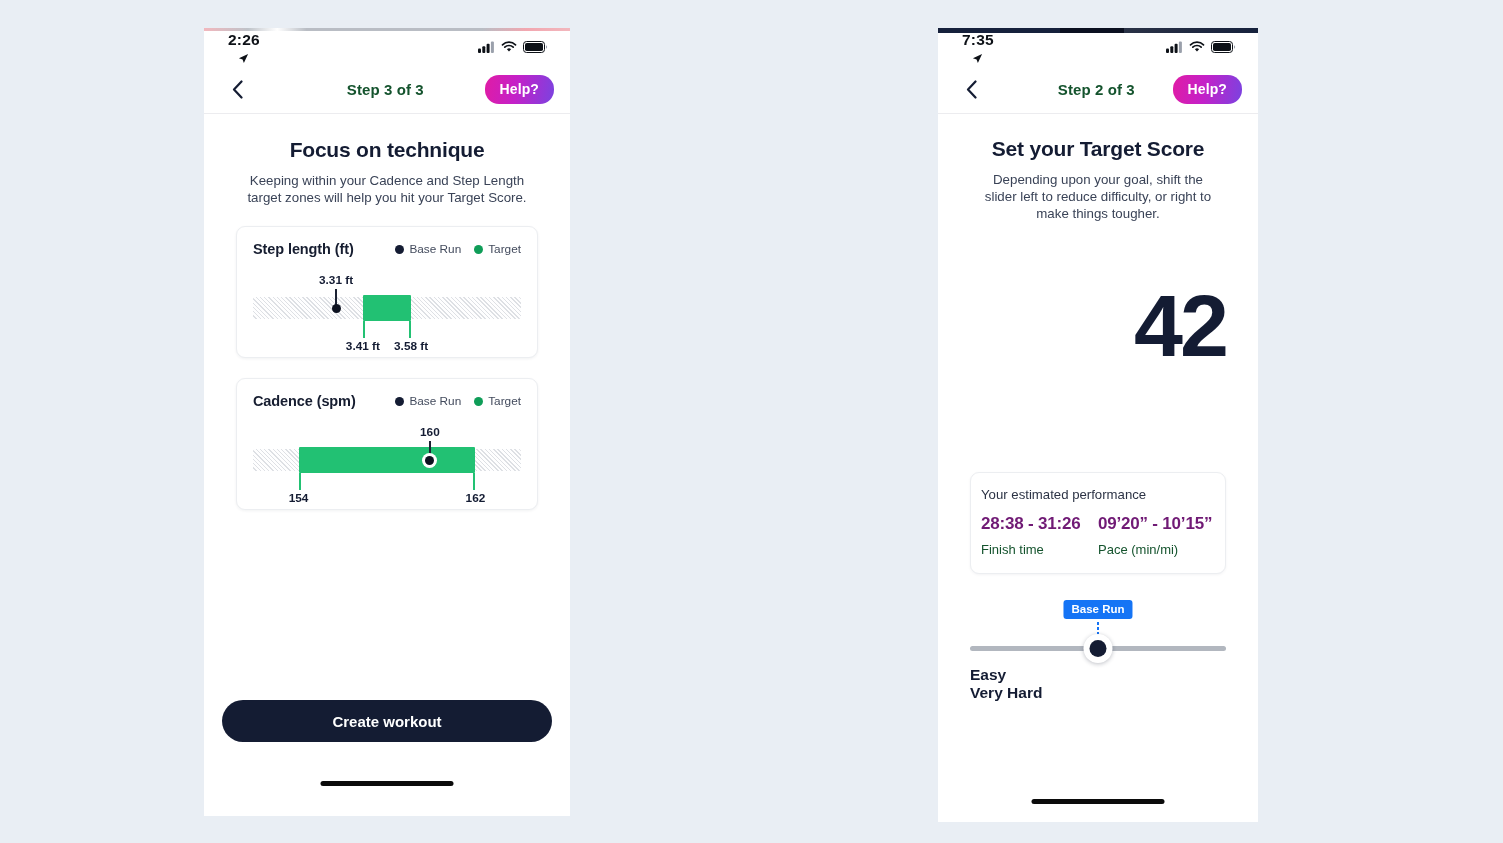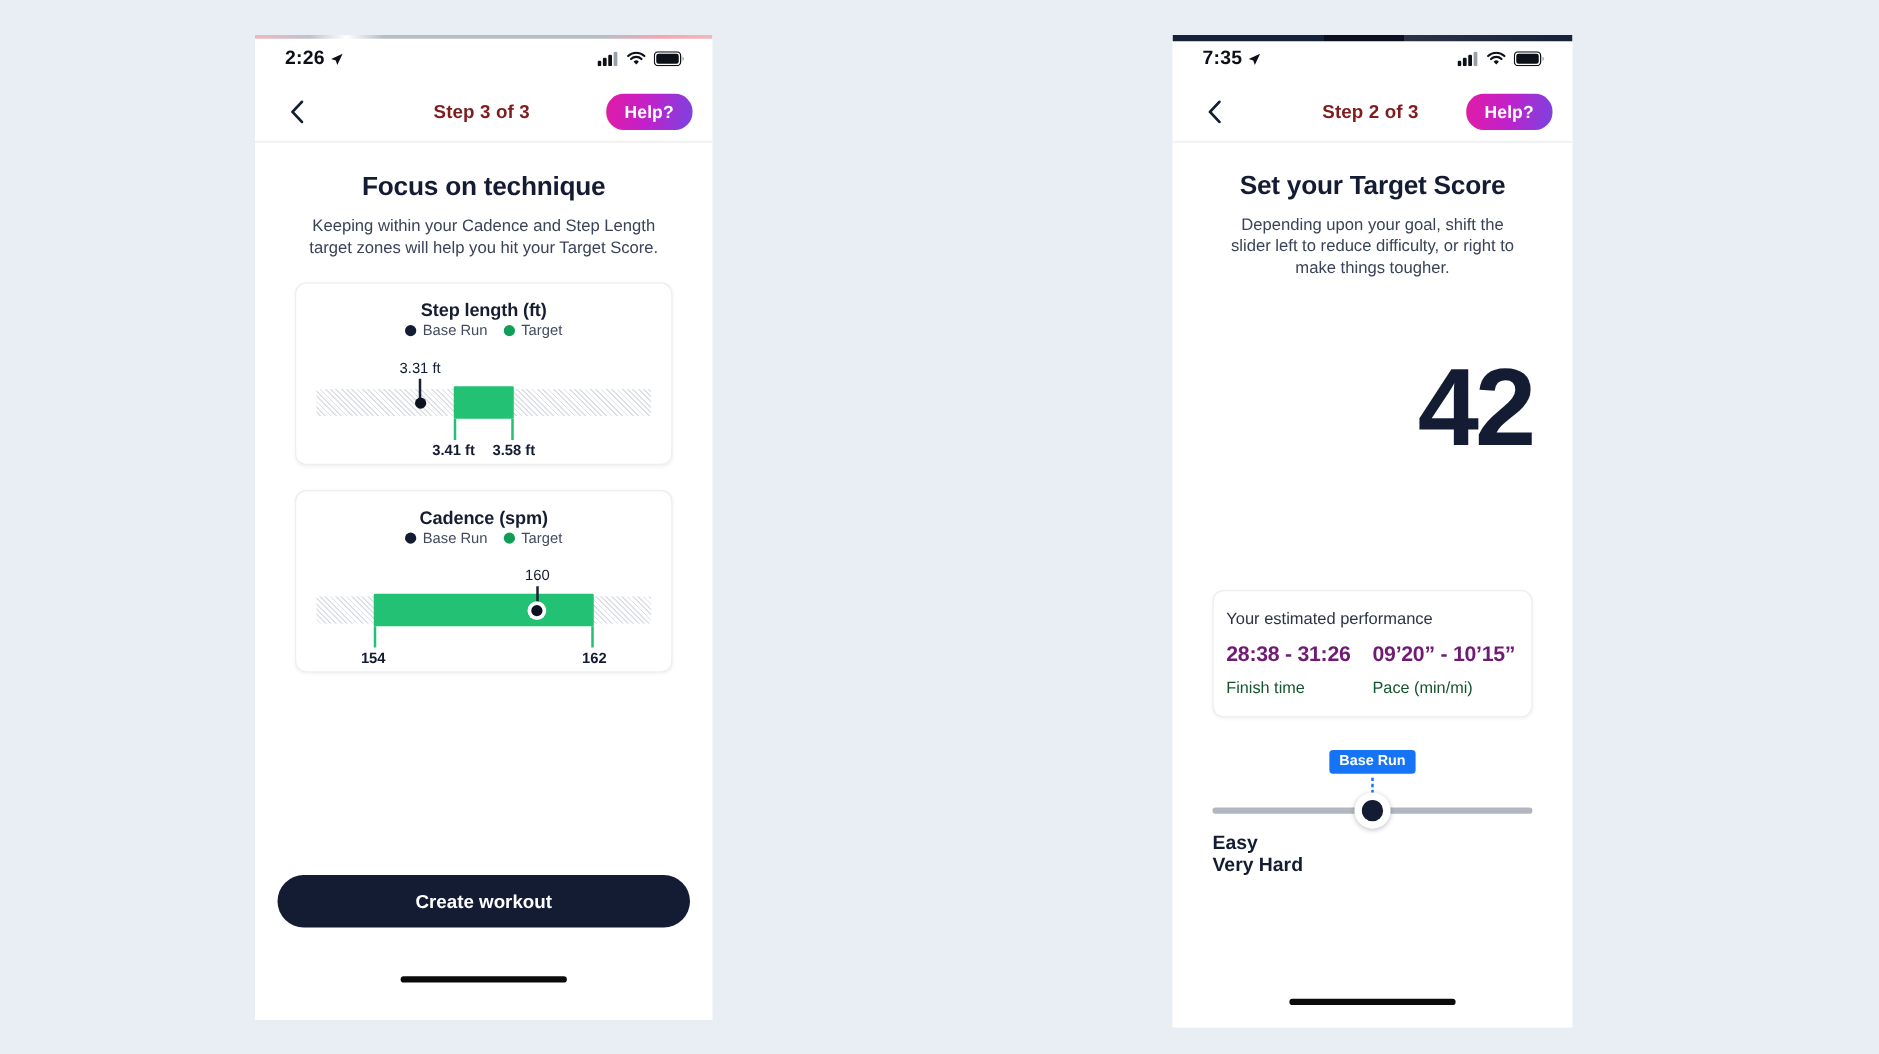--- a/index.html
+++ b/index.html
@@ -31,38 +31,38 @@
   }
 
   
   .statusbar{
     position:relative; height:38px;
     display:flex; align-items:center; justify-content:space-between;
     padding:0 22px 0 24px;
   }
   .status-time{
     font-size:15.5px; font-weight:700; color:#0d1117; letter-spacing:.2px;
-    display:flex; align-items:center; gap:4px;
+    display:flex; align-items:center; gap:4px;flex-direction:column;
   }
   .loc-arrow{ display:inline-block; width:11px; height:11px; }
   .status-icons{ display:flex; align-items:center; gap:6px; }
 
   
   .navbar{
     position:relative; height:48px;
     display:flex; align-items:center; justify-content:space-between;
     padding:0 16px 0 18px;
     border-bottom:1px solid #ececef;
   }
   .back-btn{
     width:30px; height:30px; display:flex; align-items:center; justify-content:center;
     cursor:pointer;
   }
   .nav-title{
-    font-size:15px; font-weight:600; color:#7f1d1d; letter-spacing:.1px;margin-left:34px;
+    font-size:15px; font-weight:600; color:#14532d; letter-spacing:.1px;margin-left:34px;
   }
   .help-btn{
     padding:6px 15px 7px; border-radius:14px; border:none;
     background:linear-gradient(100deg,#e01ca5 0%,#c420c8 45%,#7a43e0 100%);
     color:#fff; font-size:14px; font-weight:700; letter-spacing:.1px;
     font-family:"Liberation Sans", sans-serif; cursor:pointer;
   }
 
   
   .screen-body{ position:relative; padding:0 32px; }
@@ -80,21 +80,21 @@
     padding:0 8px;
   }
 
   
   .metric-card{
     margin-top:20px; background:#fff;
     border:1px solid #eceef1; border-radius:9px;
     box-shadow:0 1px 3px rgba(20,28,51,.06);
     padding:14px 16px 16px;
   }
-  .metric-head{ display:flex; align-items:center; justify-content:space-between;flex-direction:column; }
+  .metric-head{ display:flex; align-items:center; justify-content:space-between; }
   .metric-title{ font-size:14.5px; font-weight:700; color:#161d30; letter-spacing:-.1px; }
   .legend{ display:flex; align-items:center; gap:13px; }
   .legend-item{ display:flex; align-items:center; gap:5px; }
   .legend-dot{ width:9px; height:9px; border-radius:50%; display:inline-block; }
   .legend-label{ font-size:11.8px; color:#434b5d; }
 
   .gauge{ position:relative; margin-top:16px; height:68px; }
   .gauge-track{
     position:absolute; left:0; right:0; top:24px; height:22px;
     background-color:#f4f5f7;
@@ -109,21 +109,21 @@
   .gauge-leg{ position:absolute; top:48px; width:2px; height:17px; background:#22c173; }
   .gauge-marker{
     position:absolute; top:31px; width:9px; height:9px; border-radius:50%;
     background:#0d1220; margin-left:-4.5px; z-index:3;
   }
   .gauge-marker.ringed{ box-shadow:0 0 0 3px #ffffff; }
   .gauge-stem{
     position:absolute; width:1.6px; background:#1b2233; margin-left:-.8px; z-index:2;
   }
   .gauge-vlabel{
-    position:absolute; font-size:11.8px; font-weight:400; color:#141c33;
+    position:absolute; font-size:11.8px; font-weight:700; color:#141c33;
     transform:translateX(-50%); white-space:nowrap;
   }
   .gauge-blabel{
     position:absolute; font-size:11.8px; font-weight:700; color:#141c33;
     transform:translateX(-50%); white-space:nowrap; top:66px;
   }
 
   
   .score-wrap{ text-align:right; margin-top:60px; }
   .score-value{

